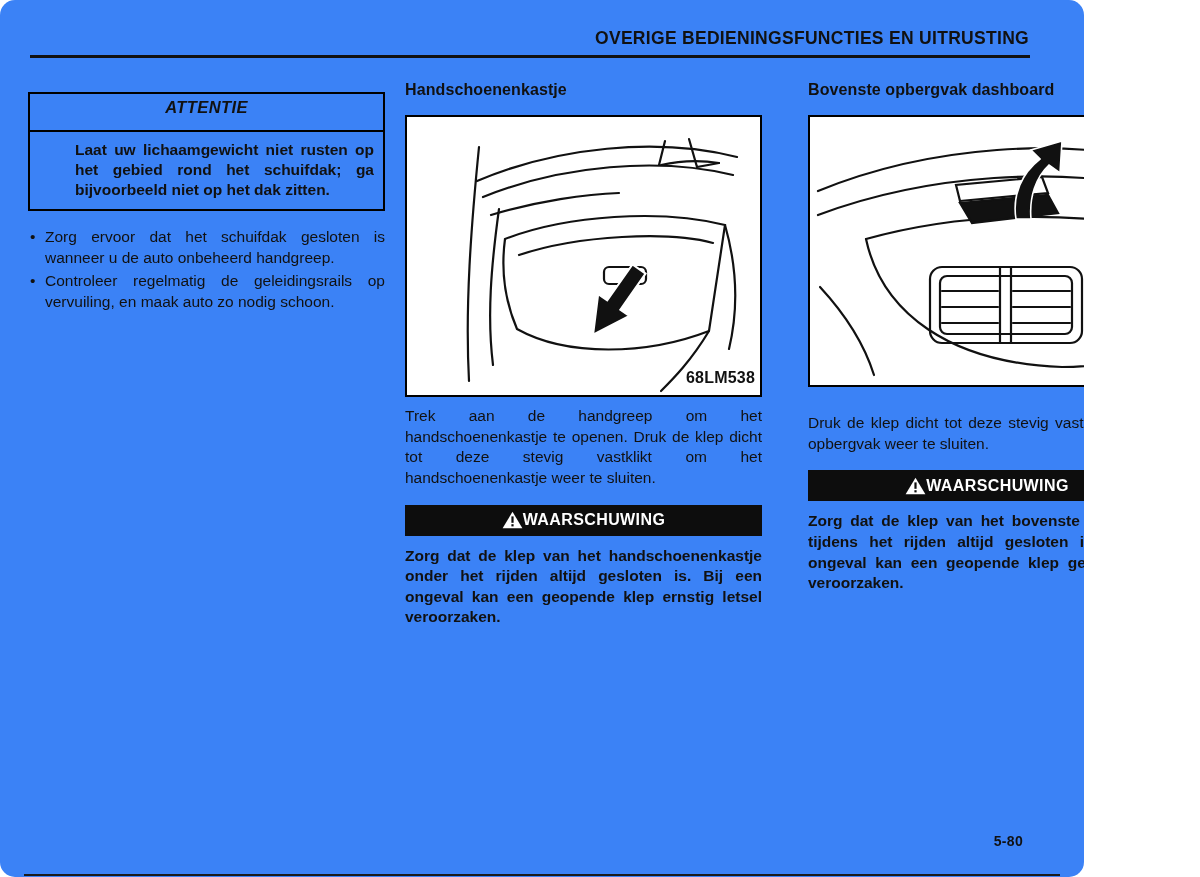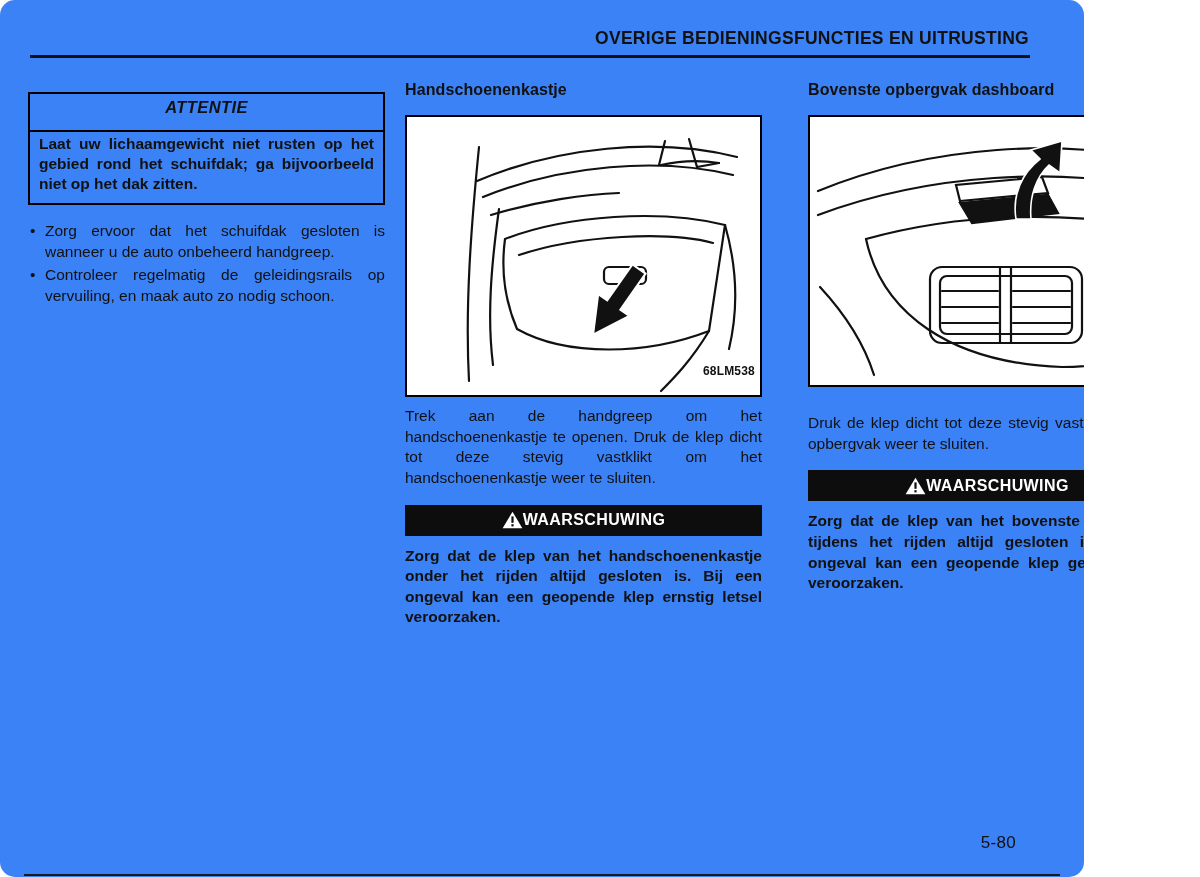--- a/index.html
+++ b/index.html
@@ -40,37 +40,37 @@
     border:2.5px solid #000;
   }
   .attention-title{
     font-style:italic;font-weight:bold;font-size:16.5px;
     text-align:center;padding:4px 0 13px;
     border-bottom:2px solid #000;
     letter-spacing:.4px;
   }
   .attention-body{
     font-weight:bold;font-size:15.5px;line-height:1.3;
-    padding:2px 9px 9px;text-align:justify;
+    padding:8px 9px 9px;text-align:justify;margin-left:36px;
   }
 
   
   .bullet-list{margin-top:16px;font-size:15.5px;line-height:1.32;}
   .bullet-item{position:relative;padding-left:17px;margin-bottom:3px;text-align:justify;}
   .bullet-item .dot{position:absolute;left:2px;top:0;}
 
   
   .figure{
     position:relative;margin-top:16px;
     border:2px solid #000;background:#fff;
   }
   .figure svg{display:block;}
   .figure-code-inside{
-    position:absolute;right:5px;bottom:17px;
-    font-size:12px;font-weight:bold;letter-spacing:.2px;
+    position:absolute;right:5px;bottom:8px;
+    font-size:16px;font-weight:bold;letter-spacing:.2px;
   }
   .figure-code-below{
     text-align:right;font-size:11px;font-weight:bold;margin-top:2px;letter-spacing:.2px;
   }
 
   
   .body-text{
     margin-top:9px;font-size:15.5px;line-height:1.33;text-align:justify;
   }
   .body-text p{margin:0;}
@@ -81,22 +81,22 @@
     display:flex;align-items:center;justify-content:center;
     font-weight:bold;font-size:16px;letter-spacing:.4px;
   }
   .warning-bar svg{display:block;}
   .warning-body{
     margin-top:10px;font-weight:bold;font-size:15.5px;line-height:1.33;text-align:justify;
   }
 
   
   .page-number{
-    position:absolute;right:68px;top:833px;
-    font-size:17px;font-weight:normal;letter-spacing:.3px;
+    position:absolute;right:61px;top:833px;
+    font-size:14px;font-weight:bold;letter-spacing:.3px;
   }
 </style>
 </head>
 <body>
 
 <div class="page">
 
   <div class="header-title">OVERIGE BEDIENINGSFUNCTIES EN UITRUSTING</div>
   <div class="header-rule"></div>
 

